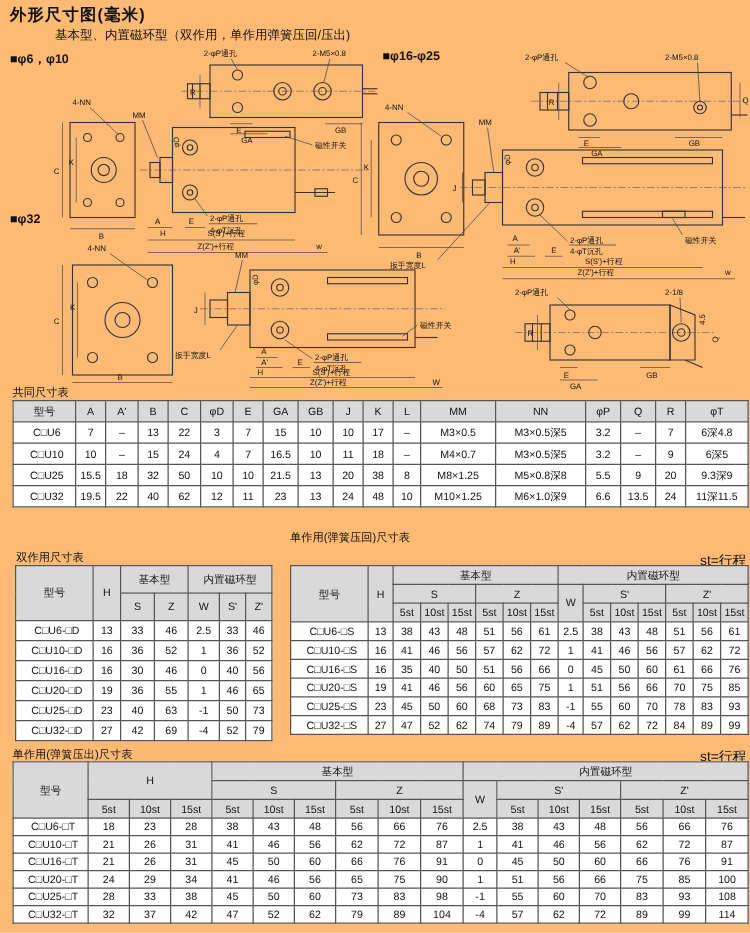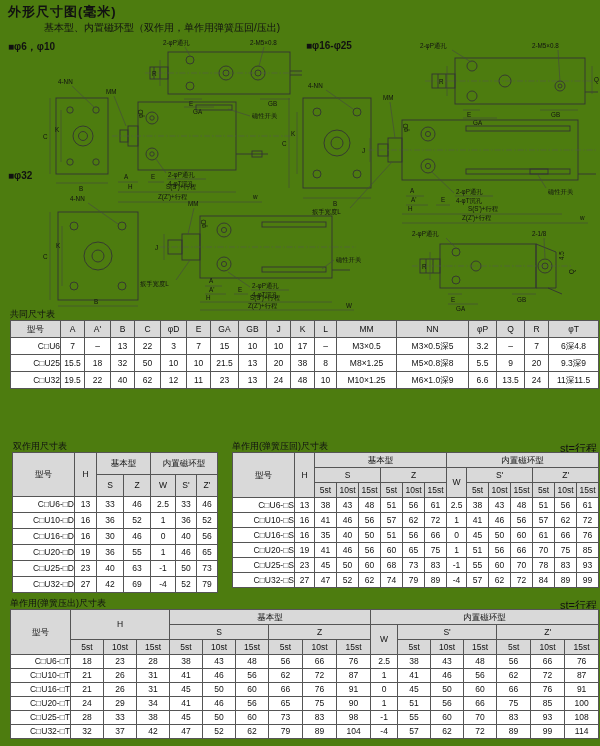--- a/index.html
+++ b/index.html
@@ -1,29 +1,29 @@
 <!DOCTYPE html>
 <html><head>
 <meta charset="utf-8">
 <style>
   html,body{margin:0;padding:0;}
   body{width:600px;height:746px;background:#fff;color:#111;
        font-family:"Liberation Sans","DejaVu Sans",sans-serif;}
-  .page{position:relative;width:600px;height:746px;overflow:hidden;background:#4d7c0f;}
+  .page{position:relative;width:600px;height:746px;overflow:hidden;background:#fdba74;}
   .title{position:absolute;left:8px;top:3px;font-size:13px;font-weight:bold;letter-spacing:1px;}
   .subtitle{position:absolute;left:8px;top:21px;font-size:10px;margin-left:36px;}
   .sec{position:absolute;font-size:10px;font-weight:bold;}
   .cap{position:absolute;font-size:9px;}
   .note{position:absolute;font-size:11px;}
   .diagrams{position:absolute;left:0;top:36px;}
   table.tblk{position:absolute;border-collapse:collapse;table-layout:fixed;background:#fff;}
   .tblk th,.tblk td{border:1px solid #555;font-size:8.5px;font-weight:normal;text-align:center;
        padding:0;line-height:1.05;overflow:hidden;white-space:nowrap;}
   .tblk th{background:#d9d9d9;}
-  .tblk td.model{text-align:right;padding-left:4px;}
+  .tblk td.model{text-align:center;padding-left:4px;}
   .tc tr{height:17px;}
   .tda thead tr{height:22px;} .tda tbody tr{height:16px;}
   .tsr thead tr{height:15px;} .tsr tbody tr{height:15px;}
   .tsp thead tr{height:15px;} .tsp tbody tr{height:14px;}
   
   .out{stroke:#333;stroke-width:0.9;fill:none;}
   .thin{stroke:#444;stroke-width:0.6;fill:none;}
   .cl{stroke:#555;stroke-width:0.5;fill:none;stroke-dasharray:6 2 1.5 2;}
   .dim{stroke:#444;stroke-width:0.55;fill:none;}
   .lb{font-size:6.3px;fill:#111;font-family:"Liberation Sans","DejaVu Sans",sans-serif;}
@@ -368,20 +368,40 @@
           <td>17</td>
           <td>–</td>
           <td>M3×0.5</td>
           <td>M3×0.5深5</td>
           <td>3.2</td>
           <td>–</td>
           <td>7</td>
           <td>6深4.8</td>
         </tr>
         <tr>
+          <td class="model">C□U10</td>
+          <td>10</td>
+          <td>–</td>
+          <td>15</td>
+          <td>24</td>
+          <td>4</td>
+          <td>7</td>
+          <td>16.5</td>
+          <td>10</td>
+          <td>11</td>
+          <td>18</td>
+          <td>–</td>
+          <td>M4×0.7</td>
+          <td>M3×0.5深5</td>
+          <td>3.2</td>
+          <td>–</td>
+          <td>9</td>
+          <td>6深5</td>
+        </tr>
+        <tr>
           <td class="model">C□U25</td>
           <td>15.5</td>
           <td>18</td>
           <td>32</td>
           <td>50</td>
           <td>10</td>
           <td>10</td>
           <td>21.5</td>
           <td>13</td>
           <td>20</td>
@@ -494,21 +514,21 @@
           <td>27</td>
           <td>42</td>
           <td>69</td>
           <td>-4</td>
           <td>52</td>
           <td>79</td>
         </tr>
       </tbody>
   </table>
 
-  <div class="cap" style="left:232px;top:440px">单作用(弹簧压回)尺寸表</div>
+  <div class="cap" style="left:232px;top:424px">单作用(弹簧压回)尺寸表</div>
   <div class="note" style="left:560px;top:441px">st=行程</div>
   <table class="tsr tblk" style="left:232px;top:452px;width:366px">
     <colgroup>
       <col style="width:62px">
         <col style="width:20px">
       <col style="width:22px">
         <col style="width:22px">
         <col style="width:22px">
       <col style="width:22px">
         <col style="width:22px">

